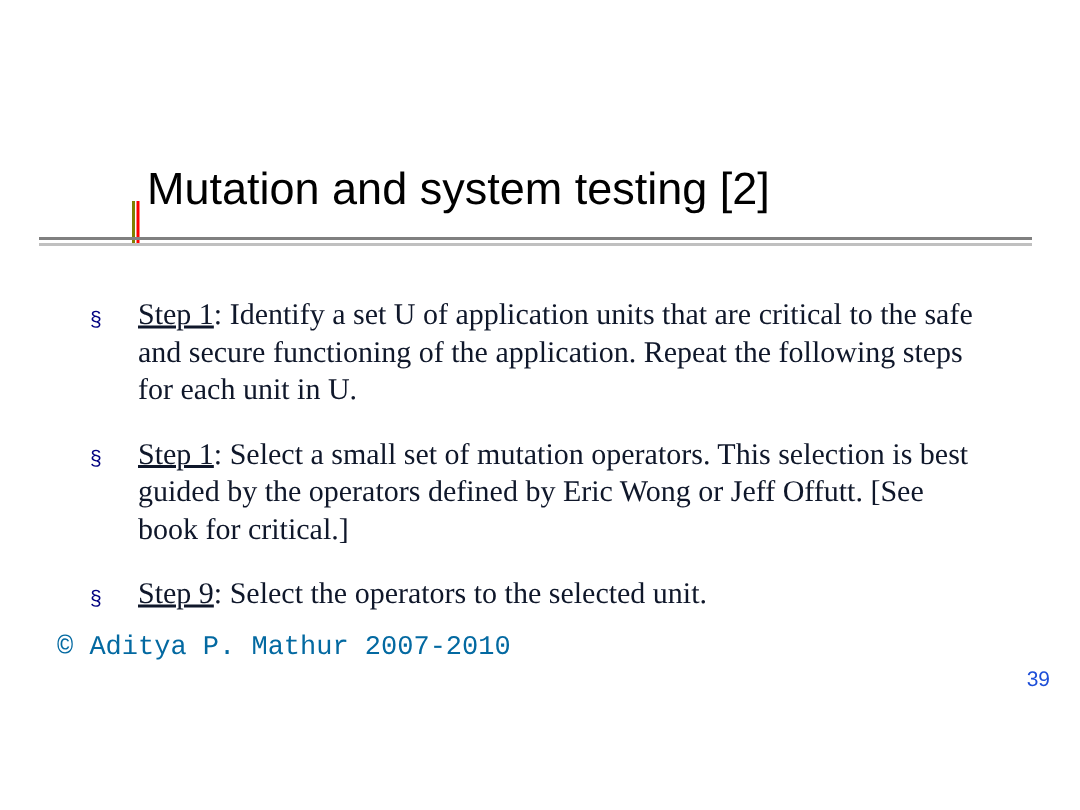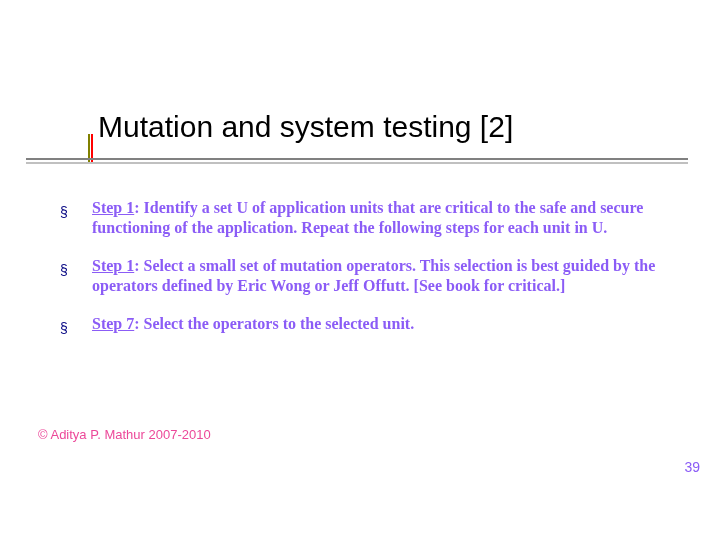--- a/index.html
+++ b/index.html
@@ -76,43 +76,42 @@
   .bullet {
     flex: 0 0 32px;
     color: #000080;
     font-family: Arial, Helvetica, sans-serif;
     font-size: 14px;
     line-height: 24px;
     padding-top: 2px;
   }
   .text {
     flex: 1 1 auto;
-    font-size: 16px;
+    font-size: 20px;
     line-height: 1.25;
-    color: #8b5cf6;
-    font-weight: bold;
+    color: #0f172a;
   }
   .step-label {
     text-decoration: underline;
   }
   .footer-left {
     position: absolute;
     left: 38px;
     bottom: 38px;
-    font-family: Liberation Sans, sans-serif;
-    font-size: 13px;
-    color: #ec4899;
+    font-family: Liberation Mono, monospace;
+    font-size: 18px;
+    color: #0369a1;
   }
   .footer-right {
     position: absolute;
     right: 20px;
-    bottom: 5px;
+    bottom: 20px;
     font-family: Arial, Helvetica, sans-serif;
     font-size: 14px;
-    color: #8b5cf6;
+    color: #1d4ed8;
   }
 </style>
 </head>
 <body>
 
 <div class="slide">
 
   <div class="tick">
     <div class="a"></div>
     <div class="b"></div>
@@ -139,21 +138,21 @@
     <div class="item">
       <div class="bullet">§</div>
       <div class="text">
         <span class="step-label">Step 1</span><span>: Select a small set of mutation operators. This selection is best guided by the operators defined by Eric Wong or Jeff Offutt. [See book for critical.]</span>
       </div>
     </div>
 
     <div class="item">
       <div class="bullet">§</div>
       <div class="text">
-        <span class="step-label">Step 7</span><span>: Select the operators to the selected unit.</span>
+        <span class="step-label">Step 9</span><span>: Select the operators to the selected unit.</span>
       </div>
     </div>
 
   </div>
 
   <div class="footer-left">© Aditya P. Mathur 2007-2010</div>
   <div class="footer-right">39</div>
 
 </div>
 

